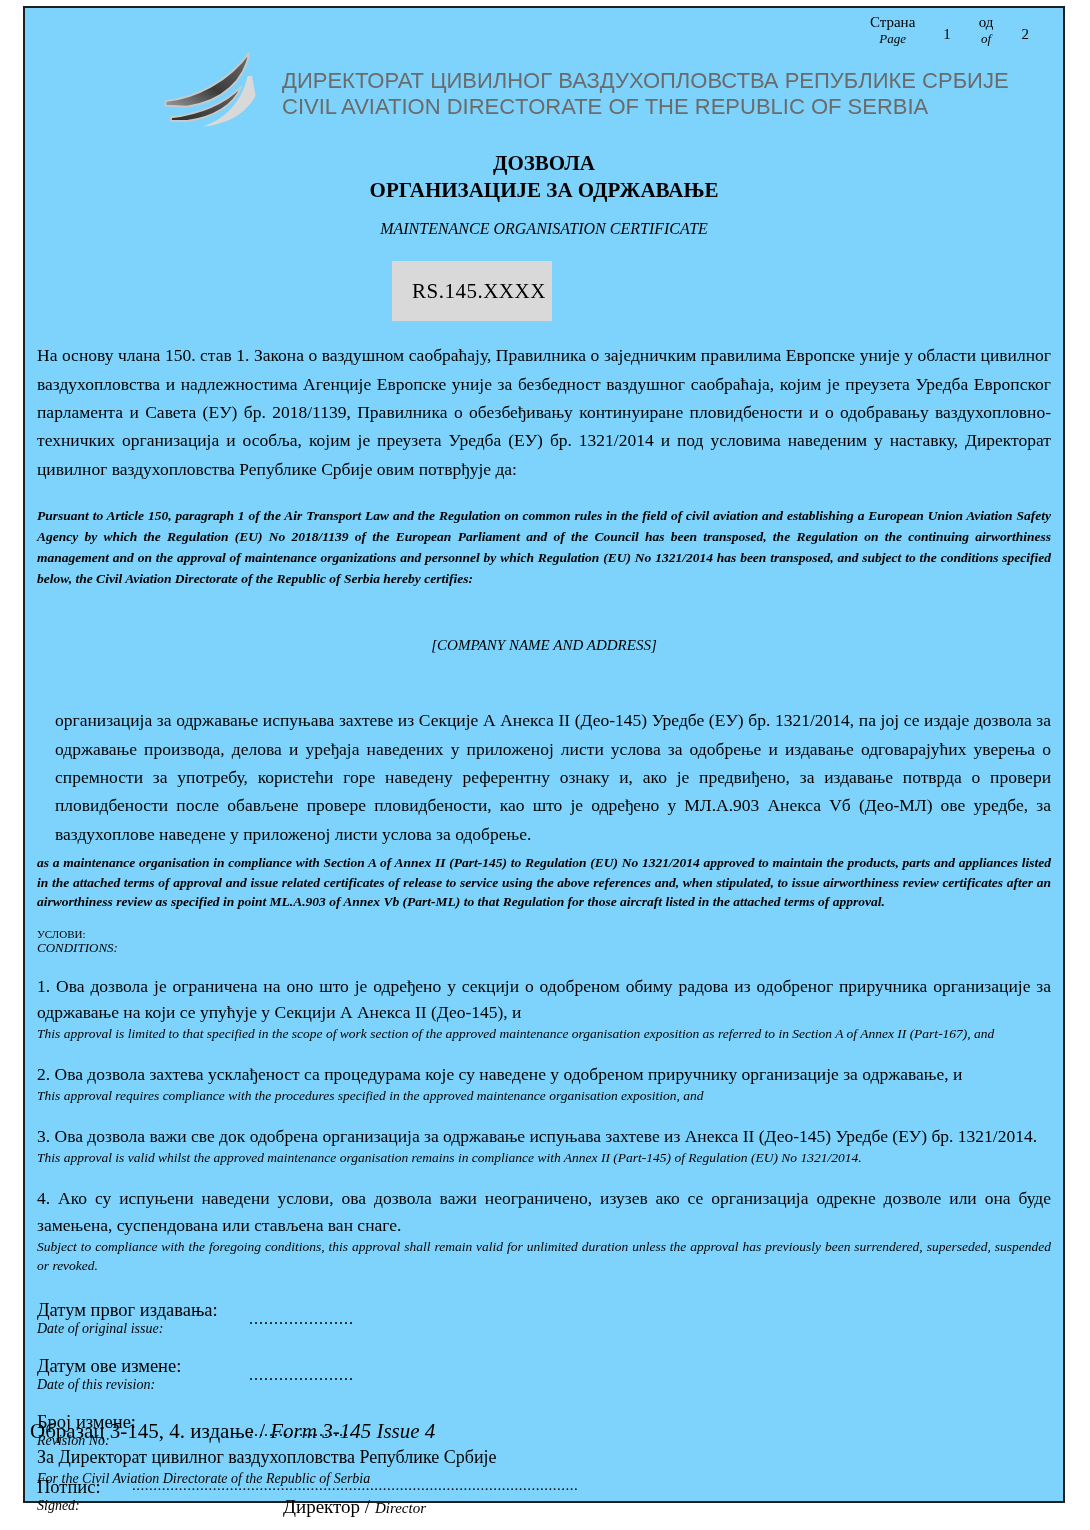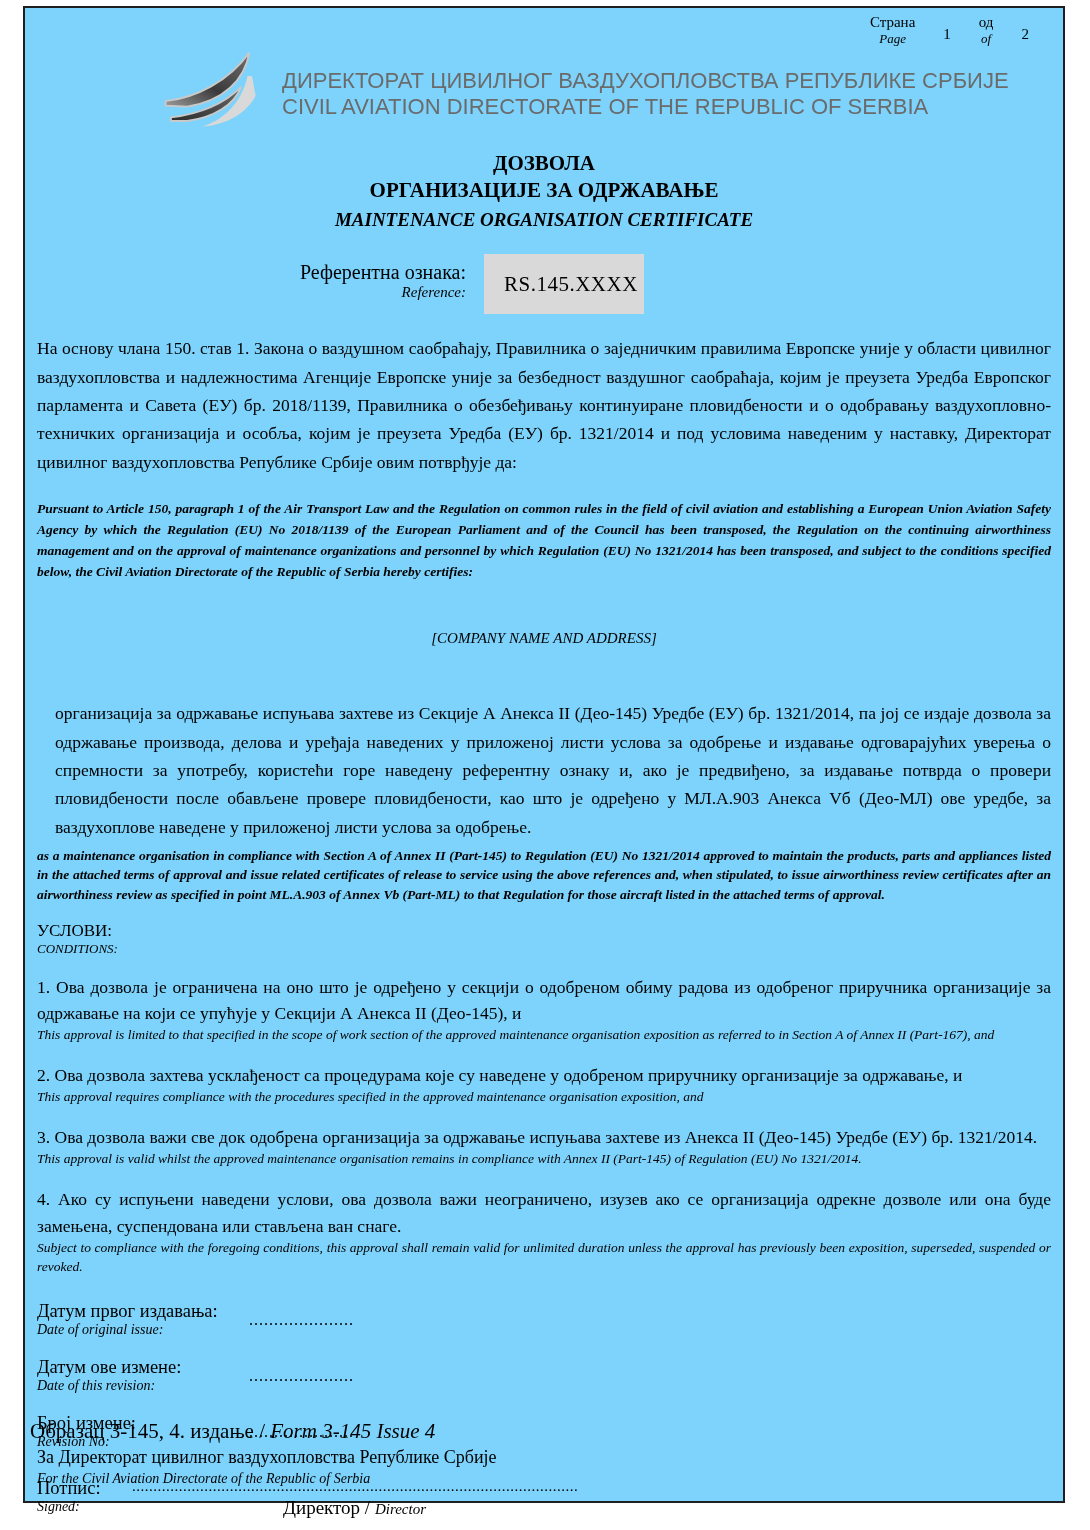--- a/index.html
+++ b/index.html
@@ -26,21 +26,21 @@
   
   .org-header { display:flex; align-items:center; margin:-14px 0 0 125px; height:96px; }
   .logo { width:108px; height:94px; flex:0 0 auto; }
   .org-names { margin-left:12px; font-family:"Liberation Sans", sans-serif; color:#6b6b6b; line-height:1.18; }
   .org-sr { font-size:22px; }
   .org-en { font-size:22px; }
 
   
   .title-block { text-align:center; margin-top:8px; line-height:1.3; }
   .title-sr { font-size:21px; font-weight:bold; }
-  .title-en { font-size:19px; font-style:italic; margin-top:3px;font-weight:bold; }
+  .title-en { font-size:16px; font-style:italic; margin-top:14px; }
 
   
   .ref-row { display:flex; justify-content:center; margin-top:22px; transform:translateX(-72px); }
   .ref-labels { text-align:right; margin-right:18px; padding-top:7px; }
   .ref-sr { font-size:20px; }
   .ref-en { font-size:15px; font-style:italic; }
   .ref-box { background:#d9d9d9; width:160px; height:60px; display:flex; align-items:center; padding-left:20px; }
   .ref-value { font-size:21px; font-weight:normal; letter-spacing:0.5px; }
 
   
@@ -51,21 +51,21 @@
 
   .company-block { text-align:center; margin-top:48px; }
   .company-sr { font-size:21px; font-weight:bold; letter-spacing:0.3px; }
   .company-en { font-size:15px; font-style:italic; margin-top:2px; }
 
   .approval-sr { margin-top:52px;margin-left:18px; }
   .approval-en { margin-top:5px; line-height:1.45; }
 
   
   .cond-heading { margin-top:16px; }
-  .cond-heading-sr { font-size:17px; }
+  .cond-heading-sr { font-size:11px; }
   .cond-heading-en { font-size:13px; font-style:italic; }
   .cond-item { margin-top:17px; }
   .cond-sr { font-size:17.5px; text-align:justify; line-height:1.5; }
   .cond-en { font-size:13.5px; font-style:italic; text-align:justify; line-height:1.4; }
 
   
   .dates-block { margin-top:24px; }
   .date-row { display:flex; margin-bottom:19px; }
   .date-labels { width:212px; }
   .date-sr { font-size:18.5px; }
@@ -133,24 +133,20 @@
       </div>
     </div>
 
     <div class="title-block">
       <div class="title-sr">ДОЗВОЛА</div>
       <div class="title-sr">ОРГАНИЗАЦИЈЕ ЗА ОДРЖАВАЊЕ</div>
       <div class="title-en">MAINTENANCE ORGANISATION CERTIFICATE</div>
     </div>
 
     <div class="ref-row">
-      <div class="ref-labels">
-        <div class="ref-sr">Референтна ознака:</div>
-        <div class="ref-en">Reference:</div>
-      </div>
       <div class="ref-box">
         <span class="ref-value">RS.145.XXXX</span>
       </div>
     </div>
 
     <p class="para-sr intro-sr">На основу члана 150. став 1. Закона о ваздушном саобраћају, Правилника о заједничким правилима Европске уније у области цивилног ваздухопловства и надлежностима Агенције Европске уније за безбедност ваздушног саобраћаја, којим је преузета Уредба Европског парламента и Савета (ЕУ) бр. 2018/1139, Правилника о обезбеђивању континуиране пловидбености и о одобравању ваздухопловно-техничких организација и особља, којим је преузета Уредба (ЕУ) бр. 1321/2014 и под условима наведеним у наставку, Директорат цивилног ваздухопловства Републике Србије овим потврђује да:</p>
     <p class="para-en intro-en">Pursuant to Article 150, paragraph 1 of the Air Transport Law and the Regulation on common rules in the field of civil aviation and establishing a European Union Aviation Safety Agency by which the Regulation (EU) No 2018/1139 of the European Parliament and of the Council has been transposed, the Regulation on the continuing airworthiness management and on the approval of maintenance organizations and personnel by which Regulation (EU) No 1321/2014 has been transposed, and subject to the conditions specified below, the Civil Aviation Directorate of the Republic of Serbia hereby certifies:</p>
 
     <div class="company-block">
       <div class="company-en">[COMPANY NAME AND ADDRESS]</div>
@@ -171,21 +167,21 @@
     <div class="cond-item">
       <div class="cond-sr">2. Ова дозвола захтева усклађеност са процедурама које су наведене у одобреном приручнику организације за одржавање, и</div>
       <div class="cond-en">This approval requires compliance with the procedures specified in the approved maintenance organisation exposition, and</div>
     </div>
     <div class="cond-item">
       <div class="cond-sr">3. Ова дозвола важи све док одобрена организација за одржавање испуњава захтеве из Анекса II (Део-145) Уредбе (ЕУ) бр. 1321/2014.</div>
       <div class="cond-en">This approval is valid whilst the approved maintenance organisation remains in compliance with Annex II (Part-145) of Regulation (EU) No 1321/2014.</div>
     </div>
     <div class="cond-item">
       <div class="cond-sr">4. Ако су испуњени наведени услови, ова дозвола важи неограничено, изузев ако се организација одрекне дозволе или она буде замењена, суспендована или стављена ван снаге.</div>
-      <div class="cond-en">Subject to compliance with the foregoing conditions, this approval shall remain valid for unlimited duration unless the approval has previously been exposition, superseded, suspended or revoked.</div>
+      <div class="cond-en">Subject to compliance with the foregoing conditions, this approval shall remain valid for unlimited duration unless the approval has previously been surrendered, superseded, suspended or revoked.</div>
     </div>
 
     <div class="dates-block">
       <div class="date-row">
         <div class="date-labels">
           <div class="date-sr">Датум првог издавања:</div>
           <div class="date-en">Date of original issue:</div>
         </div>
         <div class="date-dots">.....................</div>
       </div>

